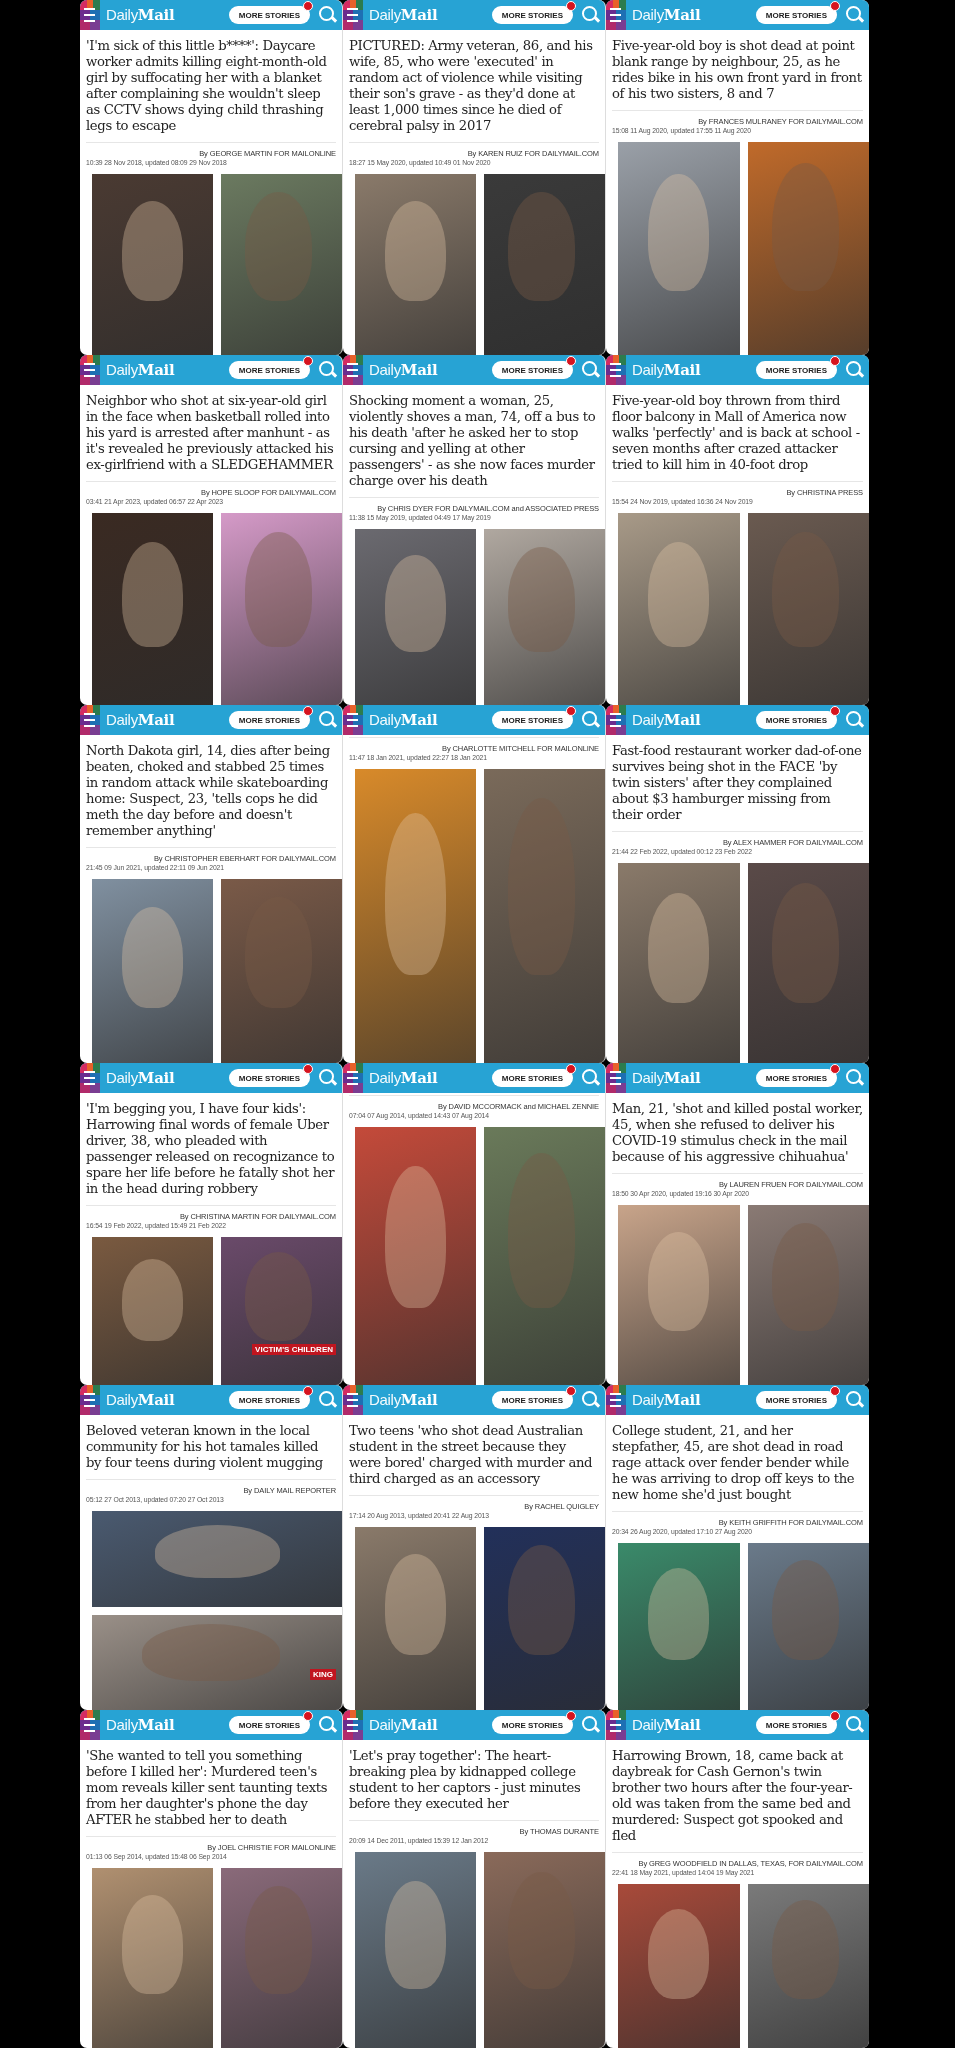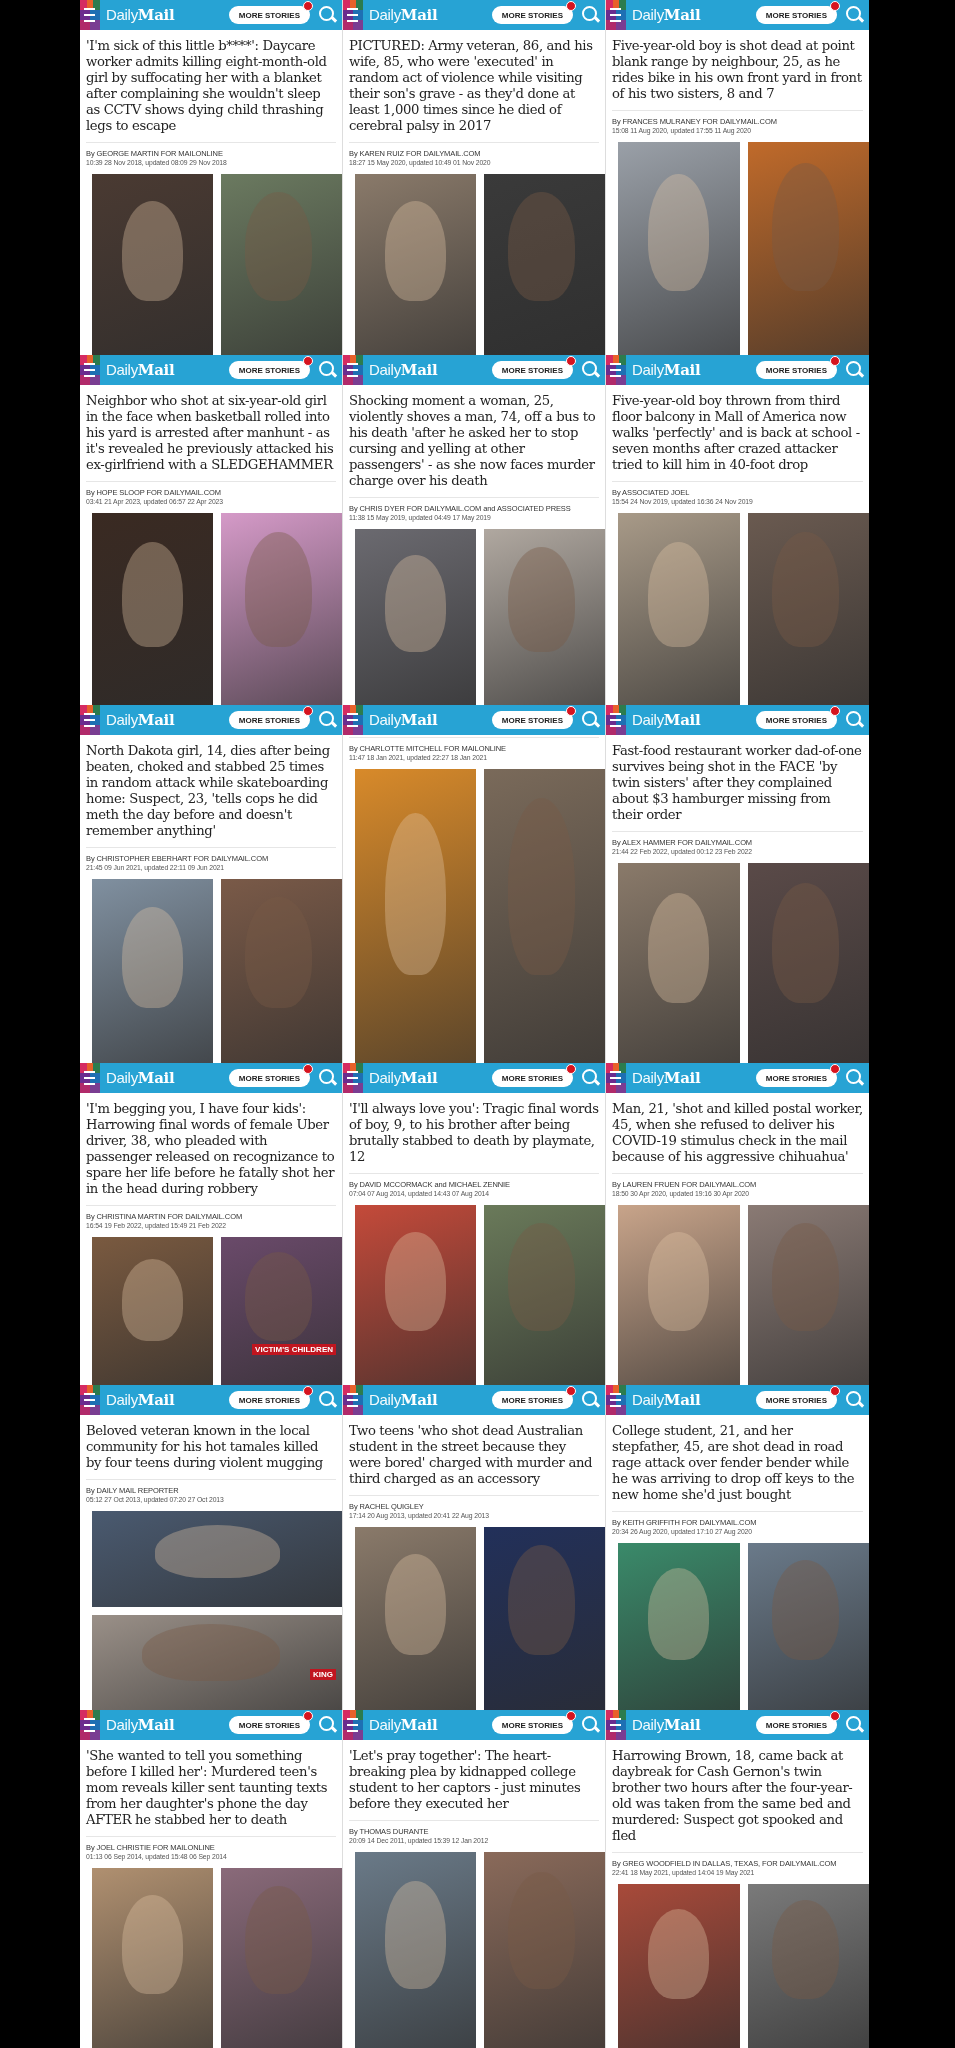--- a/index.html
+++ b/index.html
@@ -1,19 +1,19 @@
 <!DOCTYPE html>
 <html><head>
 <meta charset="utf-8">
 <style>
   html,body{margin:0;padding:0;background:#000;}
   body{width:955px;height:2048px;position:relative;overflow:hidden;font-family:"DejaVu Serif",serif;}
   #grid{position:absolute;left:80px;top:0;width:790px;height:2048px;}
   .row{position:absolute;left:0;width:790px;display:flex;}
-  .card{position:relative;width:263px;height:100%;background:#fff;overflow:hidden;display:flex;flex-direction:column;border-right:1px solid #ddd;box-sizing:border-box;}
+  .card{position:relative;width:263px;height:100%;background:#fff;overflow:hidden;display:flex;flex-direction:column;border-right:1px solid #ddd;box-sizing:border-box;border-radius:7px;}
   .card:last-child{border-right:none;}
   .hdr{height:30px;flex:0 0 30px;background:#27a3d4;display:flex;align-items:center;position:relative;}
   .logo-block{width:20px;height:30px;position:relative;flex:0 0 20px;
     background:linear-gradient(90deg,#d52b61 0 33%,#e8612a 33% 66%,#2c7c4e 66%);}
   .logo-block::before{content:"";position:absolute;left:0;top:10px;width:20px;height:10px;
     background:linear-gradient(90deg,#6b2c8e 0 50%,#1e6fb3 50%);}
   .logo-block::after{content:"";position:absolute;left:0;top:20px;width:20px;height:10px;
     background:linear-gradient(90deg,#b12a6a 0 50%,#7a3d92 50%);}
   .burger{position:absolute;left:4px;top:8px;width:11px;height:14px;z-index:2;
     background:linear-gradient(#fff 0 2px,transparent 2px 6px,#fff 6px 8px,transparent 8px 12px,#fff 12px 14px);}
@@ -21,21 +21,21 @@
   .brand .d{font-weight:300;opacity:.95;}
   .brand .m{font-family:"DejaVu Serif",serif;font-weight:bold;font-size:15px;}
   .more{margin-left:auto;margin-right:6px;background:#fff;border-radius:12px;height:18px;padding:0 10px;
     display:flex;align-items:center;font-family:"Liberation Sans",sans-serif;font-size:8px;font-weight:bold;color:#222;position:relative;white-space:nowrap;}
   .dot{position:absolute;right:-3px;top:-5px;width:8px;height:8px;border-radius:50%;background:#d6141f;border:1px solid #fff;}
   .search{width:22px;height:22px;margin-right:4px;position:relative;}
   .search::before{content:"";position:absolute;left:3px;top:2px;width:11px;height:11px;border:2.5px solid #fff;border-radius:50%;}
   .search::after{content:"";position:absolute;left:15px;top:14px;width:6px;height:3px;background:#fff;transform:rotate(45deg);}
   .title{padding:8px 6px 6px 6px;font-family:"DejaVu Serif",serif;font-size:13.2px;line-height:16px;color:#222;letter-spacing:-0.35px;}
   .sep{height:1px;background:#e6e6e6;margin:2px 6px 0 6px;}
-  .by{padding:6px 6px 0 6px;font-family:"Liberation Sans",sans-serif;font-size:7.5px;color:#333;text-transform:none;letter-spacing:-0.1px;}
+  .by{padding:6px 6px 0 6px;font-family:"Liberation Sans",sans-serif;font-size:7.5px;color:#333;text-transform:none;letter-spacing:-0.1px;text-align:right;}
   .dt{padding:1px 6px 4px 6px;font-family:"Liberation Sans",sans-serif;font-size:6.8px;color:#555;letter-spacing:-0.1px;}
   .photos{flex:1;display:flex;gap:8px;padding:0 0 0 12px;min-height:0;margin-top:4px;}
   .ph{flex:1;position:relative;overflow:hidden;}
 </style>
 </head>
 <body>
 
 <div id="grid">
     <div class="row" style="top: 0px; height: 355px;">
       <div class="card">
@@ -178,21 +178,21 @@
         <span class="d">Daily</span><span class="m">Mail</span>
       </div>
       <div class="more">
         <span>MORE STORIES</span>
         <span class="dot"></span>
       </div>
       <div class="search"></div>
     </div>
     <div class="title">Five-year-old boy thrown from third floor balcony in Mall of America now walks 'perfectly' and is back at school - seven months after crazed attacker tried to kill him in 40-foot drop</div>
     <div class="sep"></div>
-    <div class="by">By ASSOCIATED JOEL</div>
+    <div class="by">By CHRISTINA PRESS</div>
     <div class="dt">15:54 24 Nov 2019, updated 16:36 24 Nov 2019</div>
     <div class="photos">
           <div class="ph" title="boy in car seat" style="background: linear-gradient(160deg, rgb(168, 154, 136) 0%, rgb(43, 43, 43) 140%);">
             <div style="position: absolute; left: 25%; top: 15%; width: 50%; height: 55%; border-radius: 50% 50% 40% 40%; background: rgba(230, 200, 170, 0.35);"></div>
           </div>
           <div class="ph" title="mugshot of man" style="background: linear-gradient(160deg, rgb(106, 90, 80) 0%, rgb(43, 43, 43) 140%);">
             <div style="position: absolute; left: 20%; top: 10%; width: 55%; height: 60%; border-radius: 50% 50% 40% 40%; background: rgba(120, 90, 70, 0.4);"></div>
           </div>
         </div>
   </div>
@@ -310,21 +310,20 @@
       <div class="burger"></div>
       <div class="brand">
         <span class="d">Daily</span><span class="m">Mail</span>
       </div>
       <div class="more">
         <span>MORE STORIES</span>
         <span class="dot"></span>
       </div>
       <div class="search"></div>
     </div>
-    <div class="title">'I'll always love you': Tragic final words of boy, 9, to his brother after being brutally stabbed to death by playmate, 12</div>
     <div class="sep"></div>
     <div class="by">By DAVID MCCORMACK and MICHAEL ZENNIE</div>
     <div class="dt">07:04 07 Aug 2014, updated 14:43 07 Aug 2014</div>
     <div class="photos">
           <div class="ph" title="smiling boy and boy in cap" style="background: linear-gradient(160deg, rgb(196, 74, 58) 0%, rgb(43, 43, 43) 140%);">
             <div style="position: absolute; left: 25%; top: 15%; width: 50%; height: 55%; border-radius: 50% 50% 40% 40%; background: rgba(230, 200, 170, 0.35);"></div>
           </div>
           <div class="ph" title="crowd of mourners" style="background: linear-gradient(160deg, rgb(106, 122, 90) 0%, rgb(43, 43, 43) 140%);">
             <div style="position: absolute; left: 20%; top: 10%; width: 55%; height: 60%; border-radius: 50% 50% 40% 40%; background: rgba(120, 90, 70, 0.4);"></div>
           </div>

